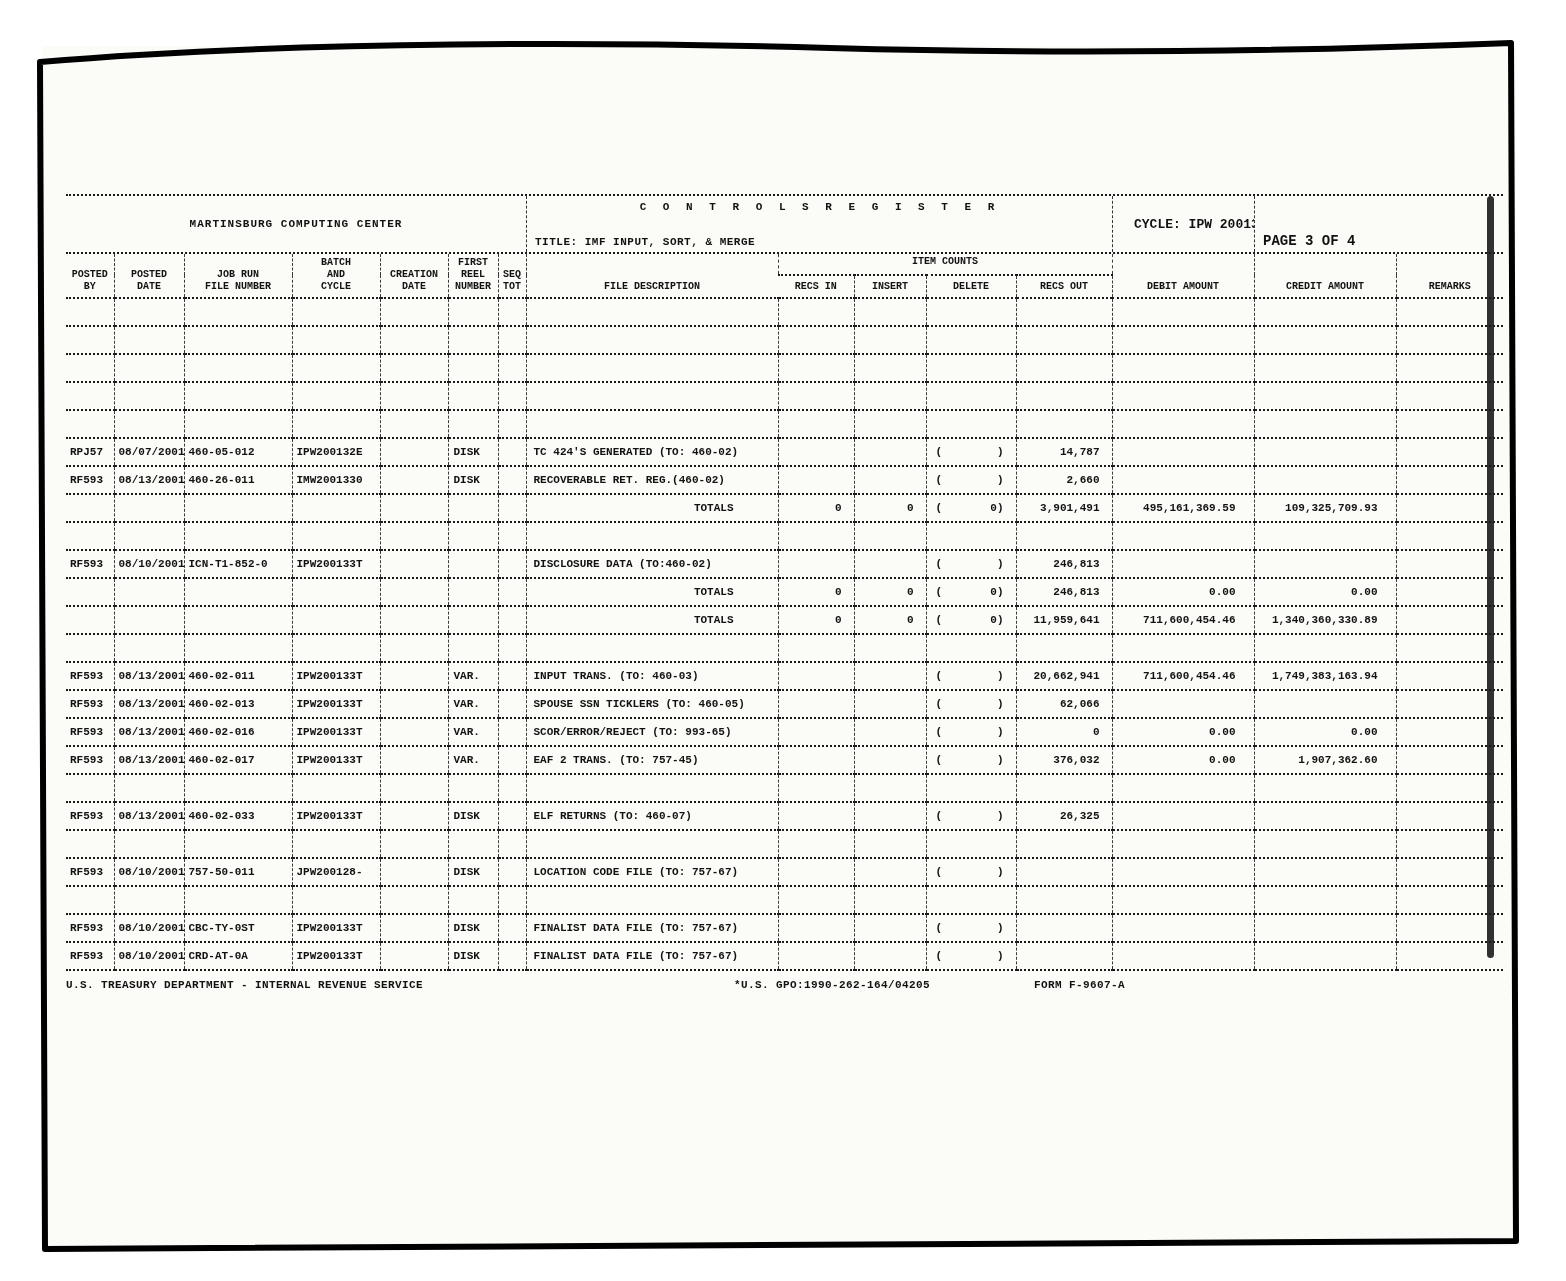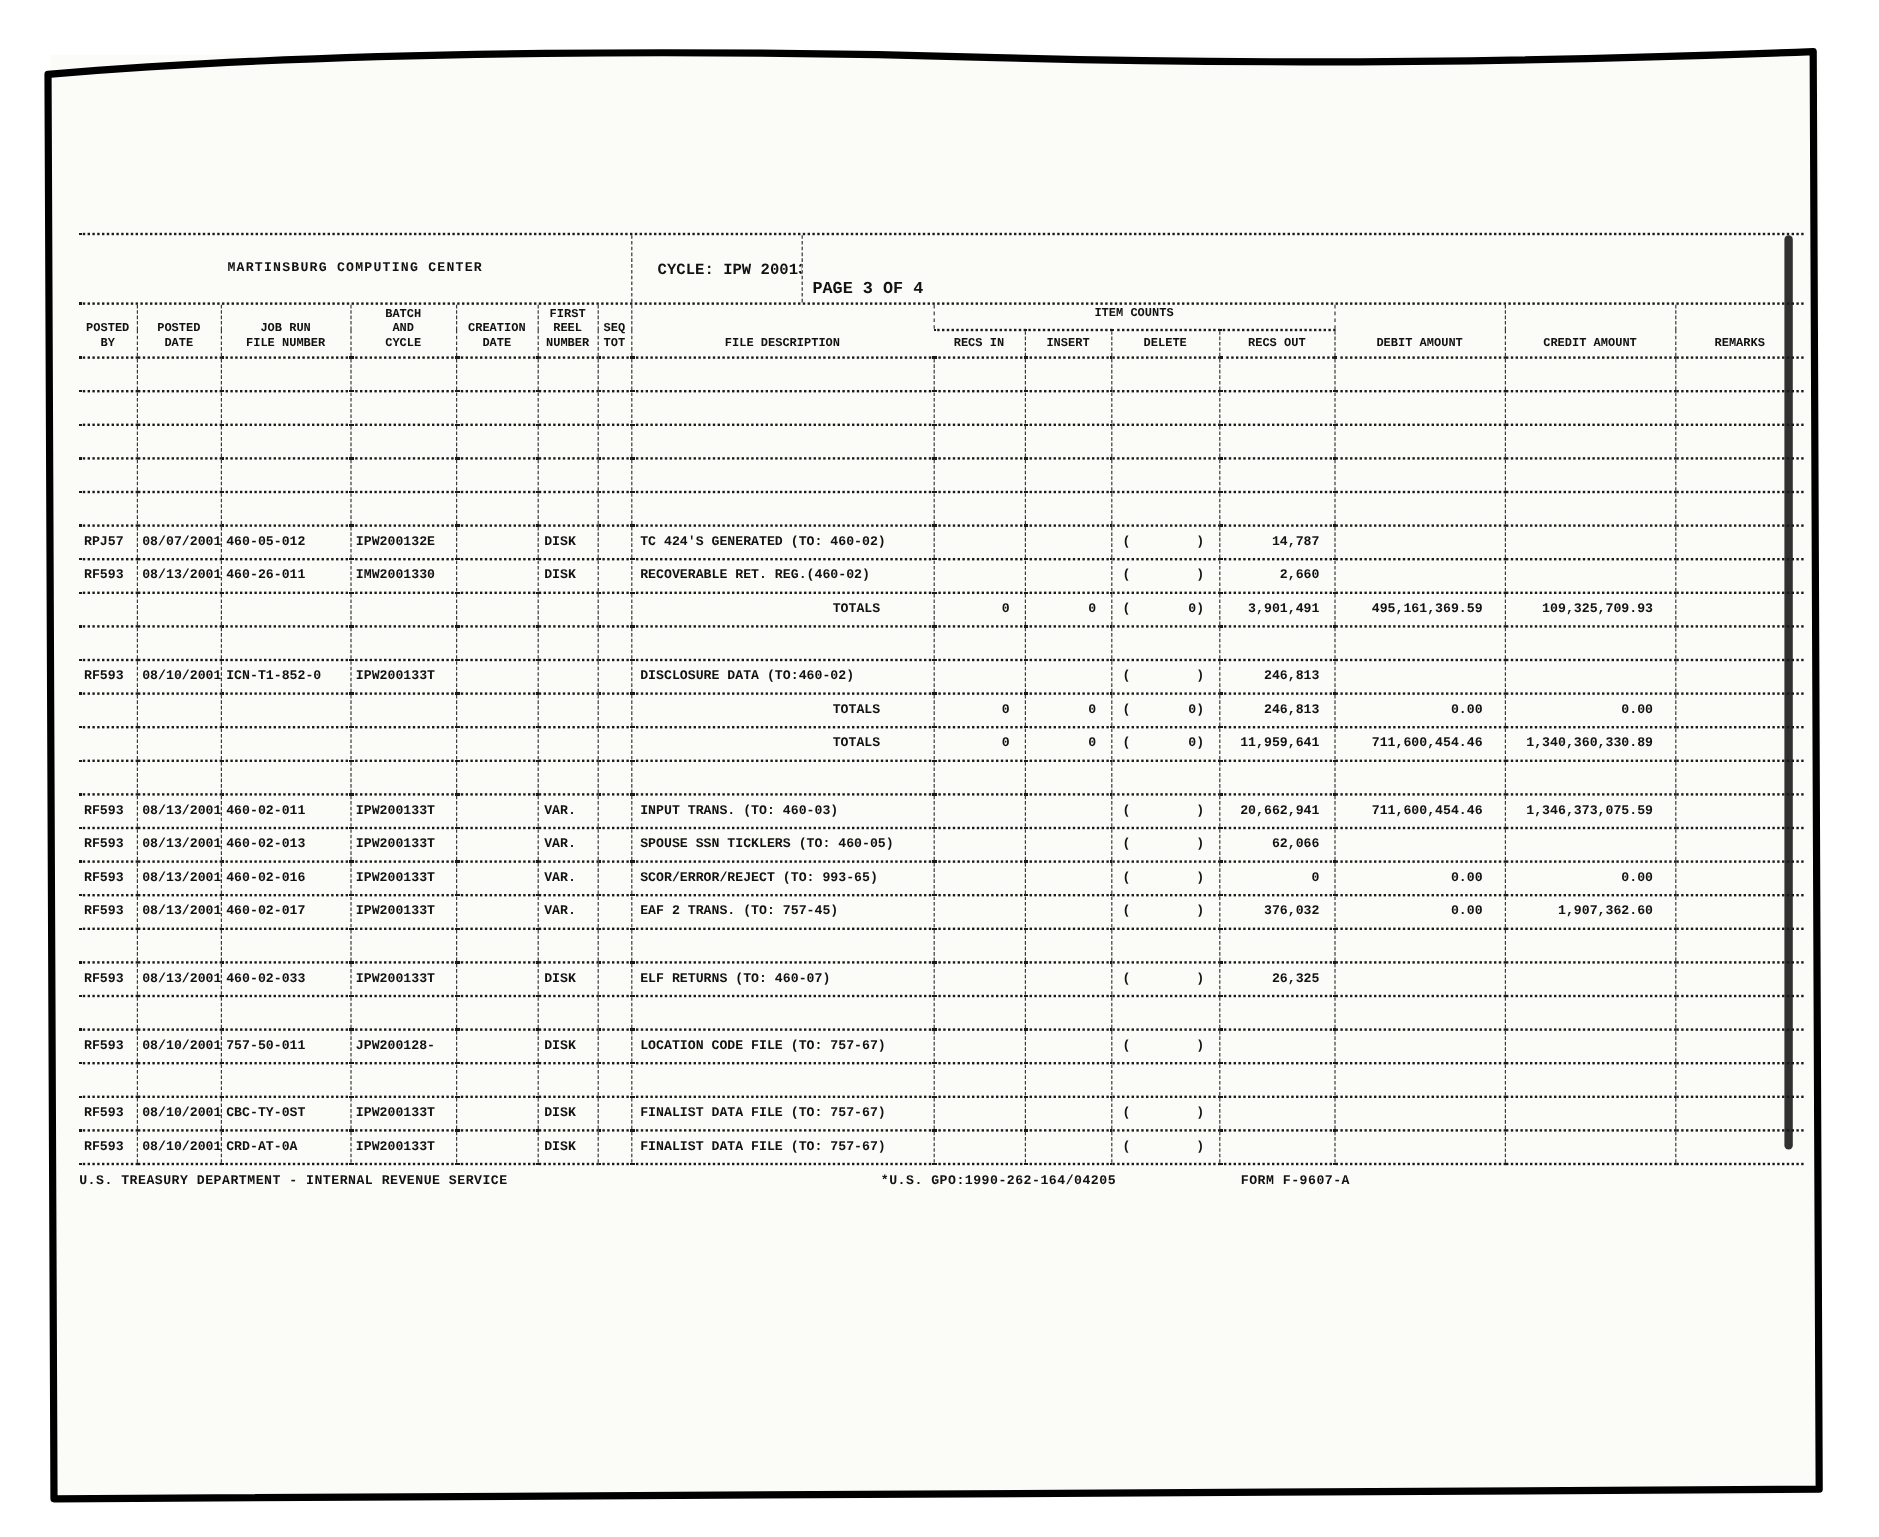--- a/index.html
+++ b/index.html
@@ -72,20 +72,24 @@
   <path d="M40,62 C 300,40 620,42 830,48 C1080,55 1330,50 1511,43 L1516,1241 L45,1249 Z" fill="none" stroke="#000000" stroke-width="6" stroke-linejoin="round"></path>
 </svg>
 
 <div class="streak"></div>
 
 <div class="report">
 
   <div class="titleblock">
     <div class="tsec tsec-left">
       <span>MARTINSBURG COMPUTING CENTER</span>
+    </div>
+    <div class="tsec tsec-mid">
+      <div class="ctitle">C O N T R O L S   R E G I S T E R</div>
+      <div class="subtitle">TITLE: IMF INPUT, SORT, &amp; MERGE</div>
     </div>
     <div class="tsec tsec-cyc">
       <span>CYCLE: IPW 200133</span>
     </div>
     <div class="tsec tsec-pg">
       <span>PAGE 3  OF  4</span>
     </div>
   </div>
 
   <table>
@@ -366,21 +370,21 @@
           <td class="col-batch">IPW200133T</td>
           <td class="col-creation"></td>
           <td class="col-reel">VAR.</td>
           <td class="col-seq"></td>
           <td class="col-desc">INPUT TRANS. (TO: 460-03)</td>
           <td class="col-recs_in"></td>
           <td class="col-insert"></td>
           <td class="col-del"><span class="open">(</span><span>)</span></td>
           <td class="col-recs_out">20,662,941</td>
           <td class="col-debit">711,600,454.46</td>
-          <td class="col-credit">1,346,373,075.59</td>
+          <td class="col-credit">1,749,383,163.94</td>
           <td class="col-remarks"></td>
         </tr>
         <tr>
           <td class="col-by">RF593</td>
           <td class="col-date">08/13/2001</td>
           <td class="col-job">460-02-013</td>
           <td class="col-batch">IPW200133T</td>
           <td class="col-creation"></td>
           <td class="col-reel">VAR.</td>
           <td class="col-seq"></td>

